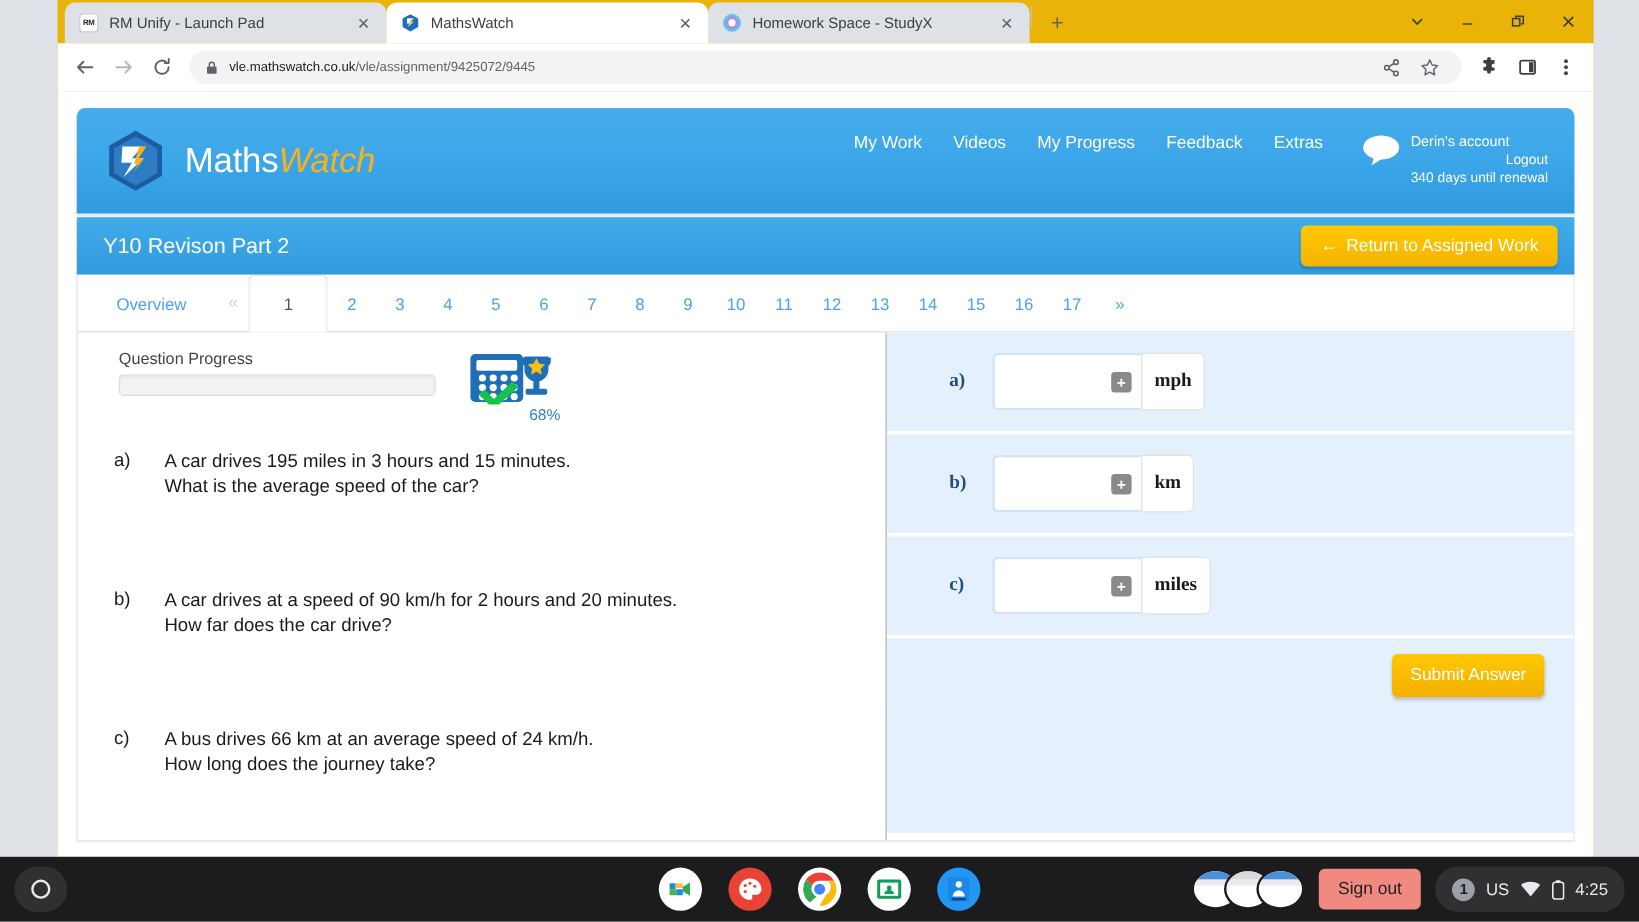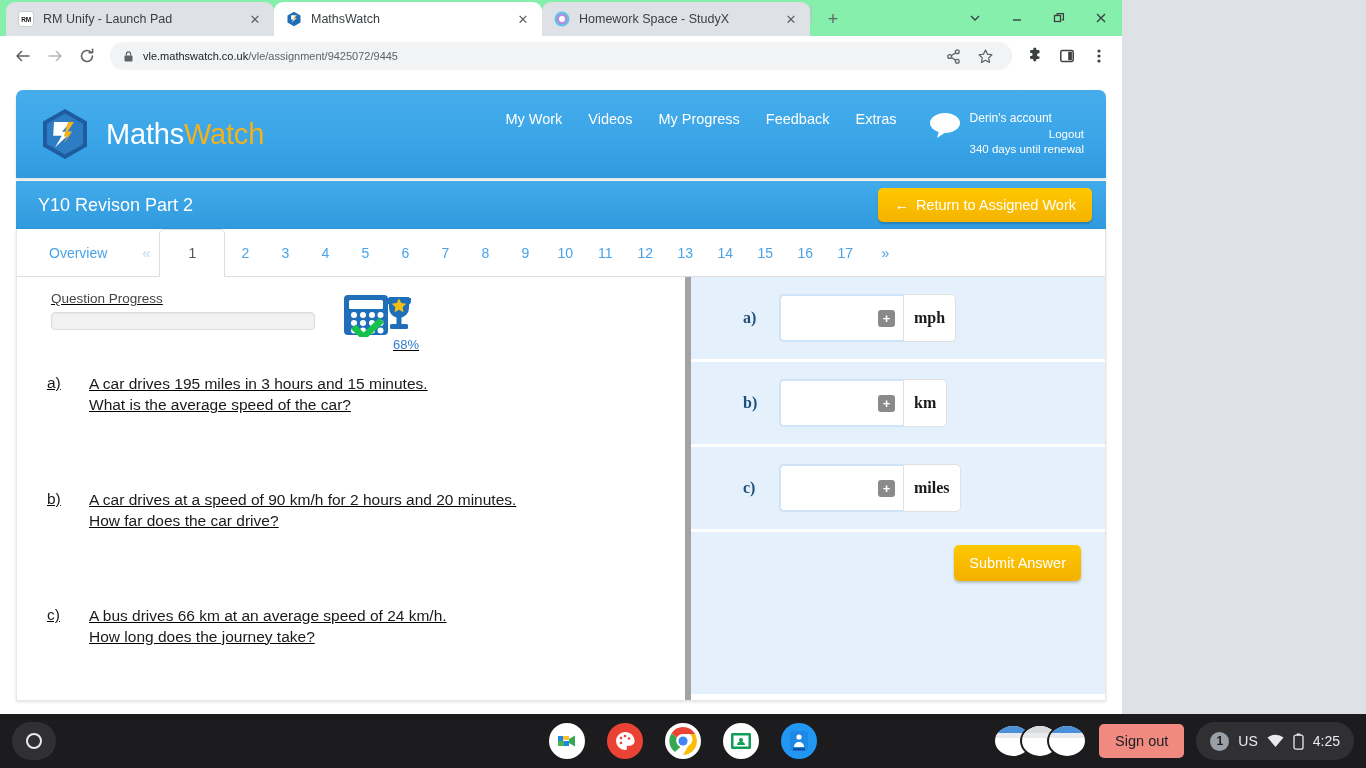--- a/index.html
+++ b/index.html
@@ -4,21 +4,21 @@
 <style>
   * { box-sizing: border-box; margin: 0; padding: 0; }
   html, body {
     width: 1366px; height: 768px;
     font-family: "Liberation Sans", sans-serif;
     overflow: hidden;
     background: #dee1e6;
   }
 
   
-  .browser { width: 1122px; height: 714px; background: #86efac; position: relative; }
+  .browser { width: 1280px; height: 714px; background: #eab308; position: relative; margin-left: 48px; }
 
   .tabstrip {
     height: 36px; display: flex; align-items: flex-end;
     padding-left: 6px; position: relative;
   }
   .tab {
     height: 34px; width: 268px; display: flex; align-items: center;
     gap: 9px; padding: 0 10px 0 12px; font-size: 12.5px; color: #3c4043;
     border-radius: 9px 9px 0 0; position: relative;
   }
@@ -78,21 +78,21 @@
   .mw-header {
     margin: 14px 16px 0 16px; height: 88px;
     background: linear-gradient(180deg,#46adeb 0%,#3aa5e8 55%,#2f9ade 100%);
     border-radius: 7px 7px 0 0;
     display: flex; align-items: center; padding: 0 22px;
     box-shadow: 0 2px 3px rgba(0,0,0,0.12);
   }
   .logo-wrap { display: flex; align-items: center; gap: 14px; }
   .logo-text { font-size: 29px; letter-spacing: -0.2px; }
   .logo-text .m { color: #fff; }
-  .logo-text .w { color: #f6b21b; }
+  .logo-text .w { color: #f6b21b; font-style: italic; }
   .nav {
     margin-left: auto; display: flex; align-items: flex-start; gap: 26px;
     color: #fff; font-size: 14.5px;
   }
   .nav a { color: #fff; text-decoration: none; white-space: nowrap; }
   .acct { display: flex; align-items: flex-start; gap: 9px; margin-left: 6px; }
   .acct-lines { line-height: 1.3; }
   .acct-name { font-size: 12px; color: #fff; }
   .acct-sub { font-size: 11.5px; color: #fff; text-align: right; }
 
@@ -131,21 +131,21 @@
   .tabs .t.overview { padding: 0 26px 0 14px; }
   .tabs .t.chev { color: #bcdcf5; font-size: 15px; min-width: 26px; padding: 0 6px; }
   .tabs .t.last { color: #4aa3e8; }
   .tabs .t.active {
     color: #555; background: #fff;
     border: 1px solid #ddd; border-bottom: 1px solid #fff;
     border-radius: 5px 5px 0 0; margin-bottom: -1px; min-width: 66px;
   }
 
   .body-split { flex: 1; display: flex; }
-  .left-col { width: 674px; border-right: 6px solid #a3a3a3; padding: 14px 0 0 0; position: relative; text-decoration: underline; }
+  .left-col { width: 674px; border-right: 1px solid #a3a3a3; padding: 14px 0 0 0; position: relative; }
   .prog-row { display: flex; align-items: flex-start; padding: 0 20px 0 34px; gap: 0; }
   .prog-block { width: 264px; }
   .prog-label { font-size: 13.5px; color: #444; margin-bottom: 6px; }
   .prog-bar {
     height: 18px; background: #f2f2f2; border: 1px solid #dcdcdc;
     border-radius: 4px; box-shadow: inset 0 1px 2px rgba(0,0,0,0.06);
   }
   .prog-block.second { margin-left: 24px; }
   .badge-wrap { margin-left: 28px; text-align: center; padding-top: 2px; }
   .badge-pct { font-size: 13px; color: #2f7fd0; margin-top: -4px; text-align: right; padding-right: 2px; }

